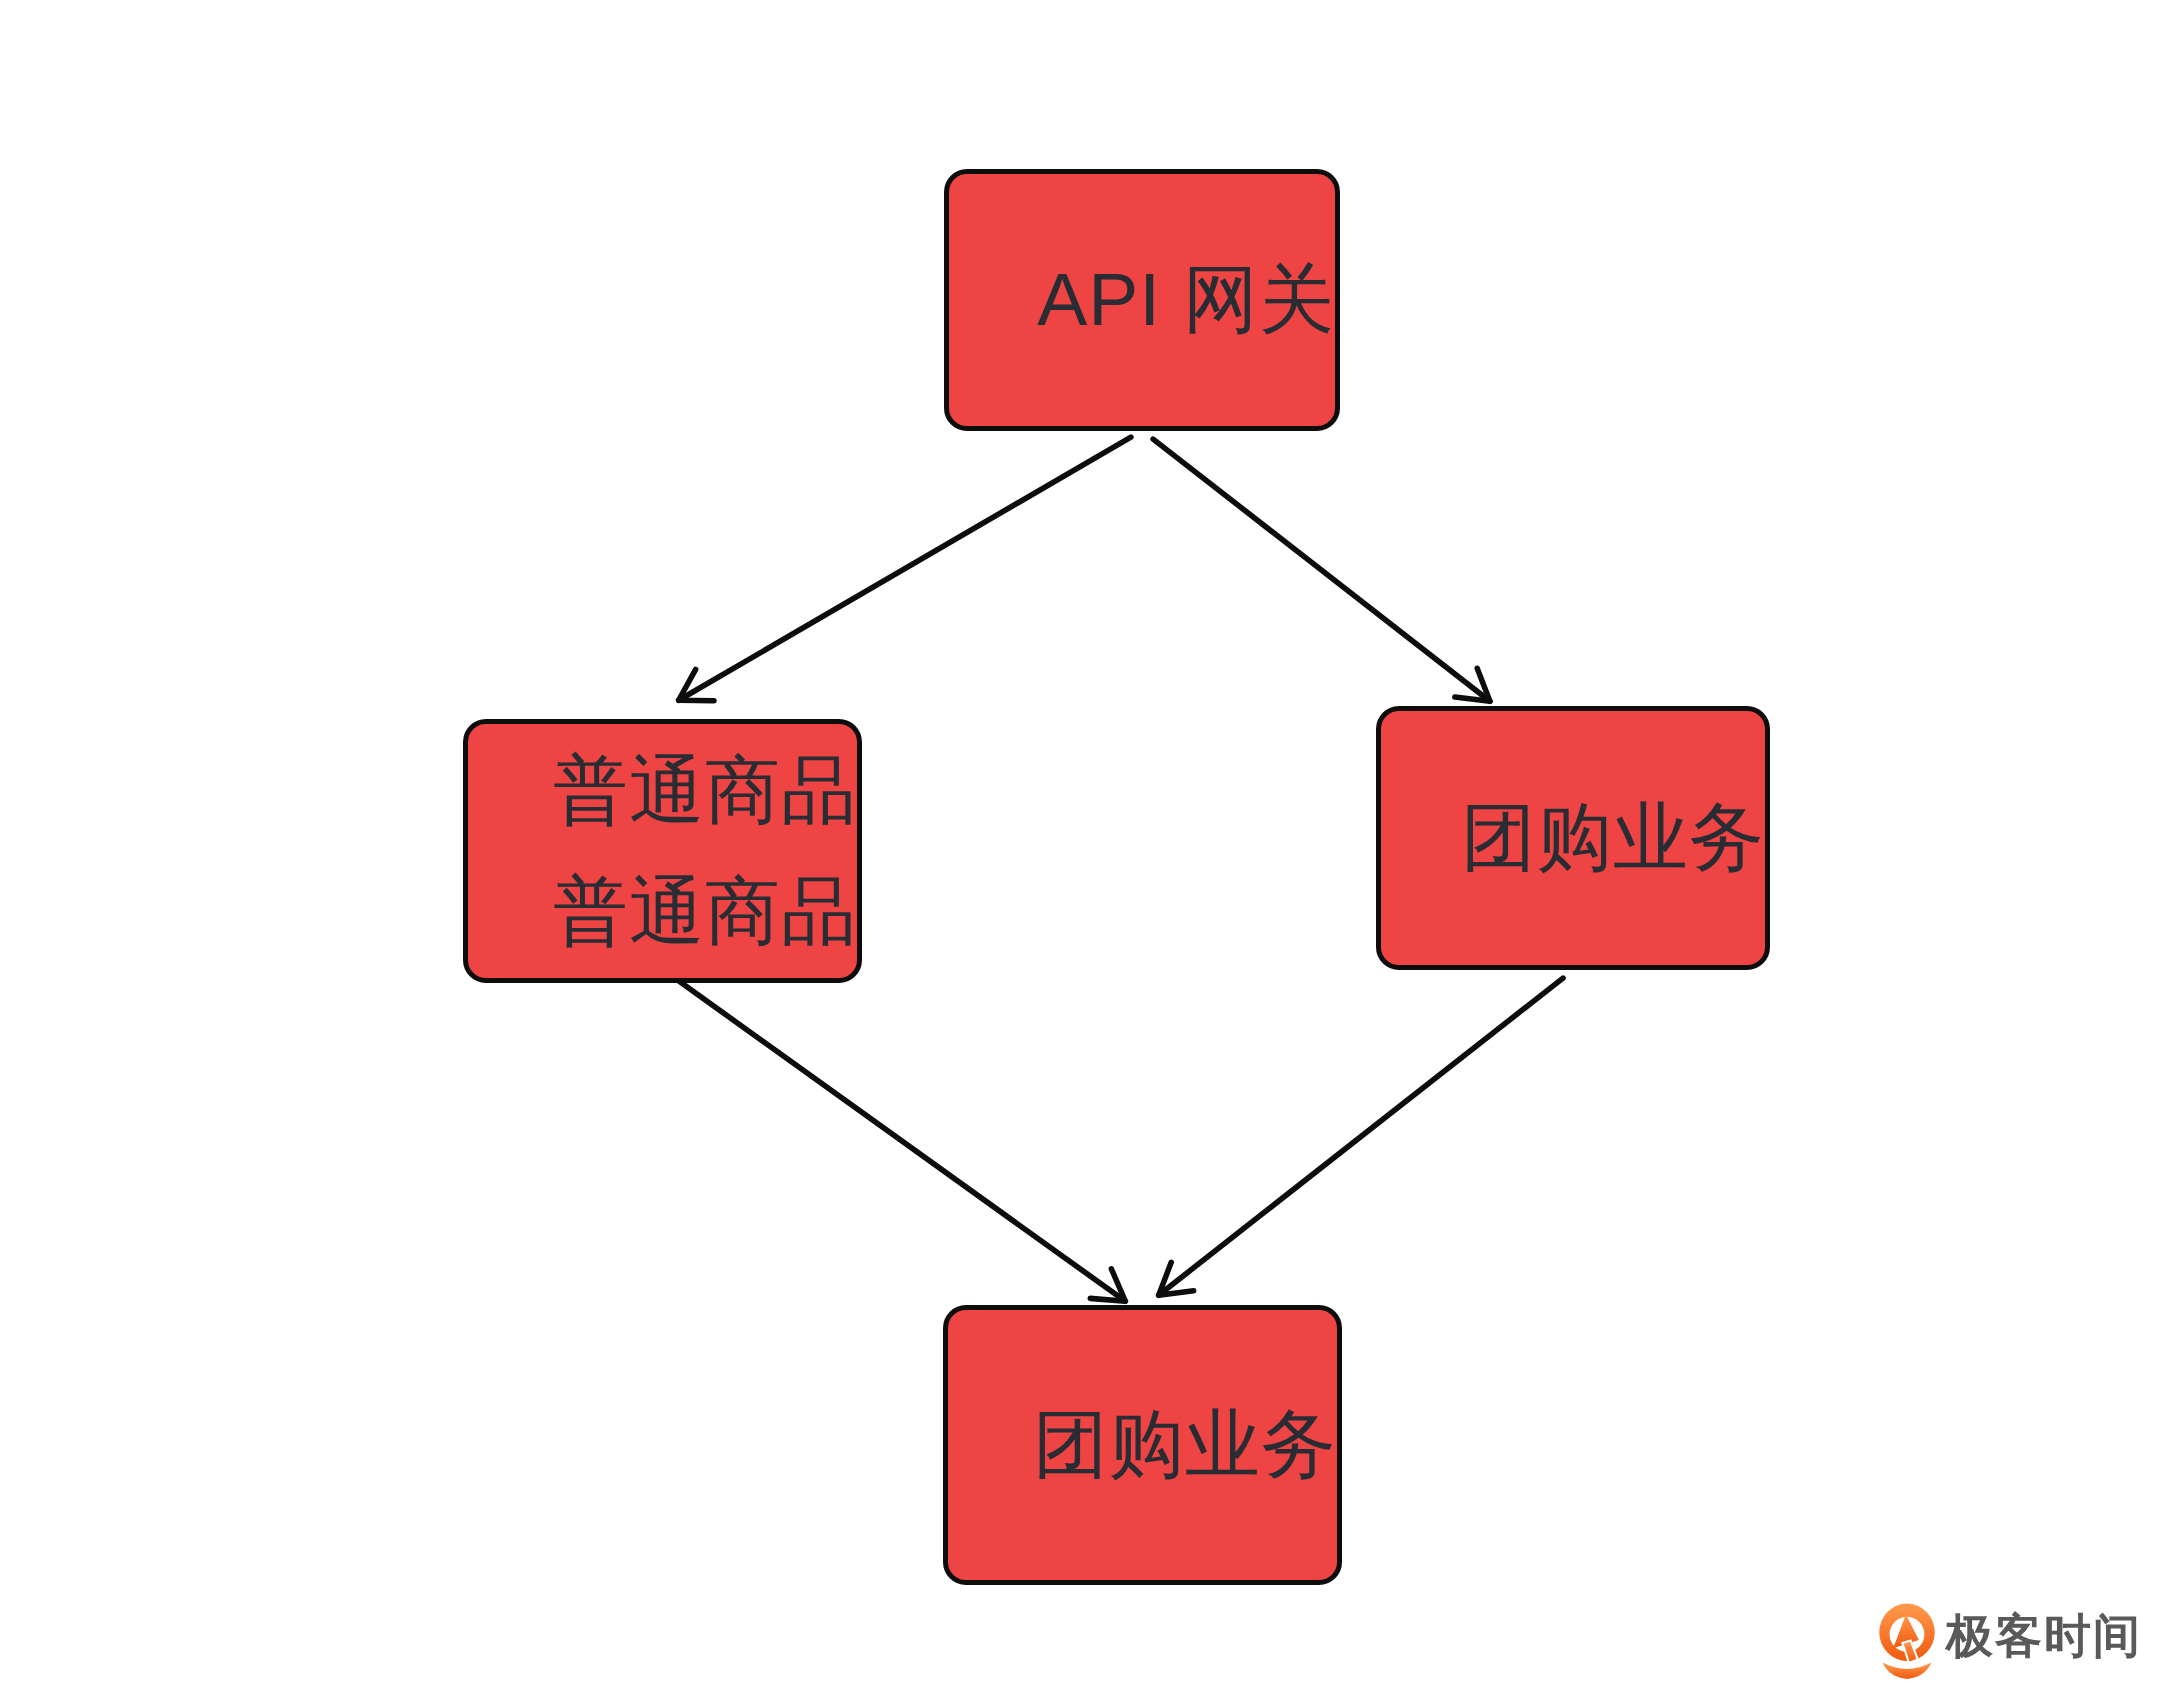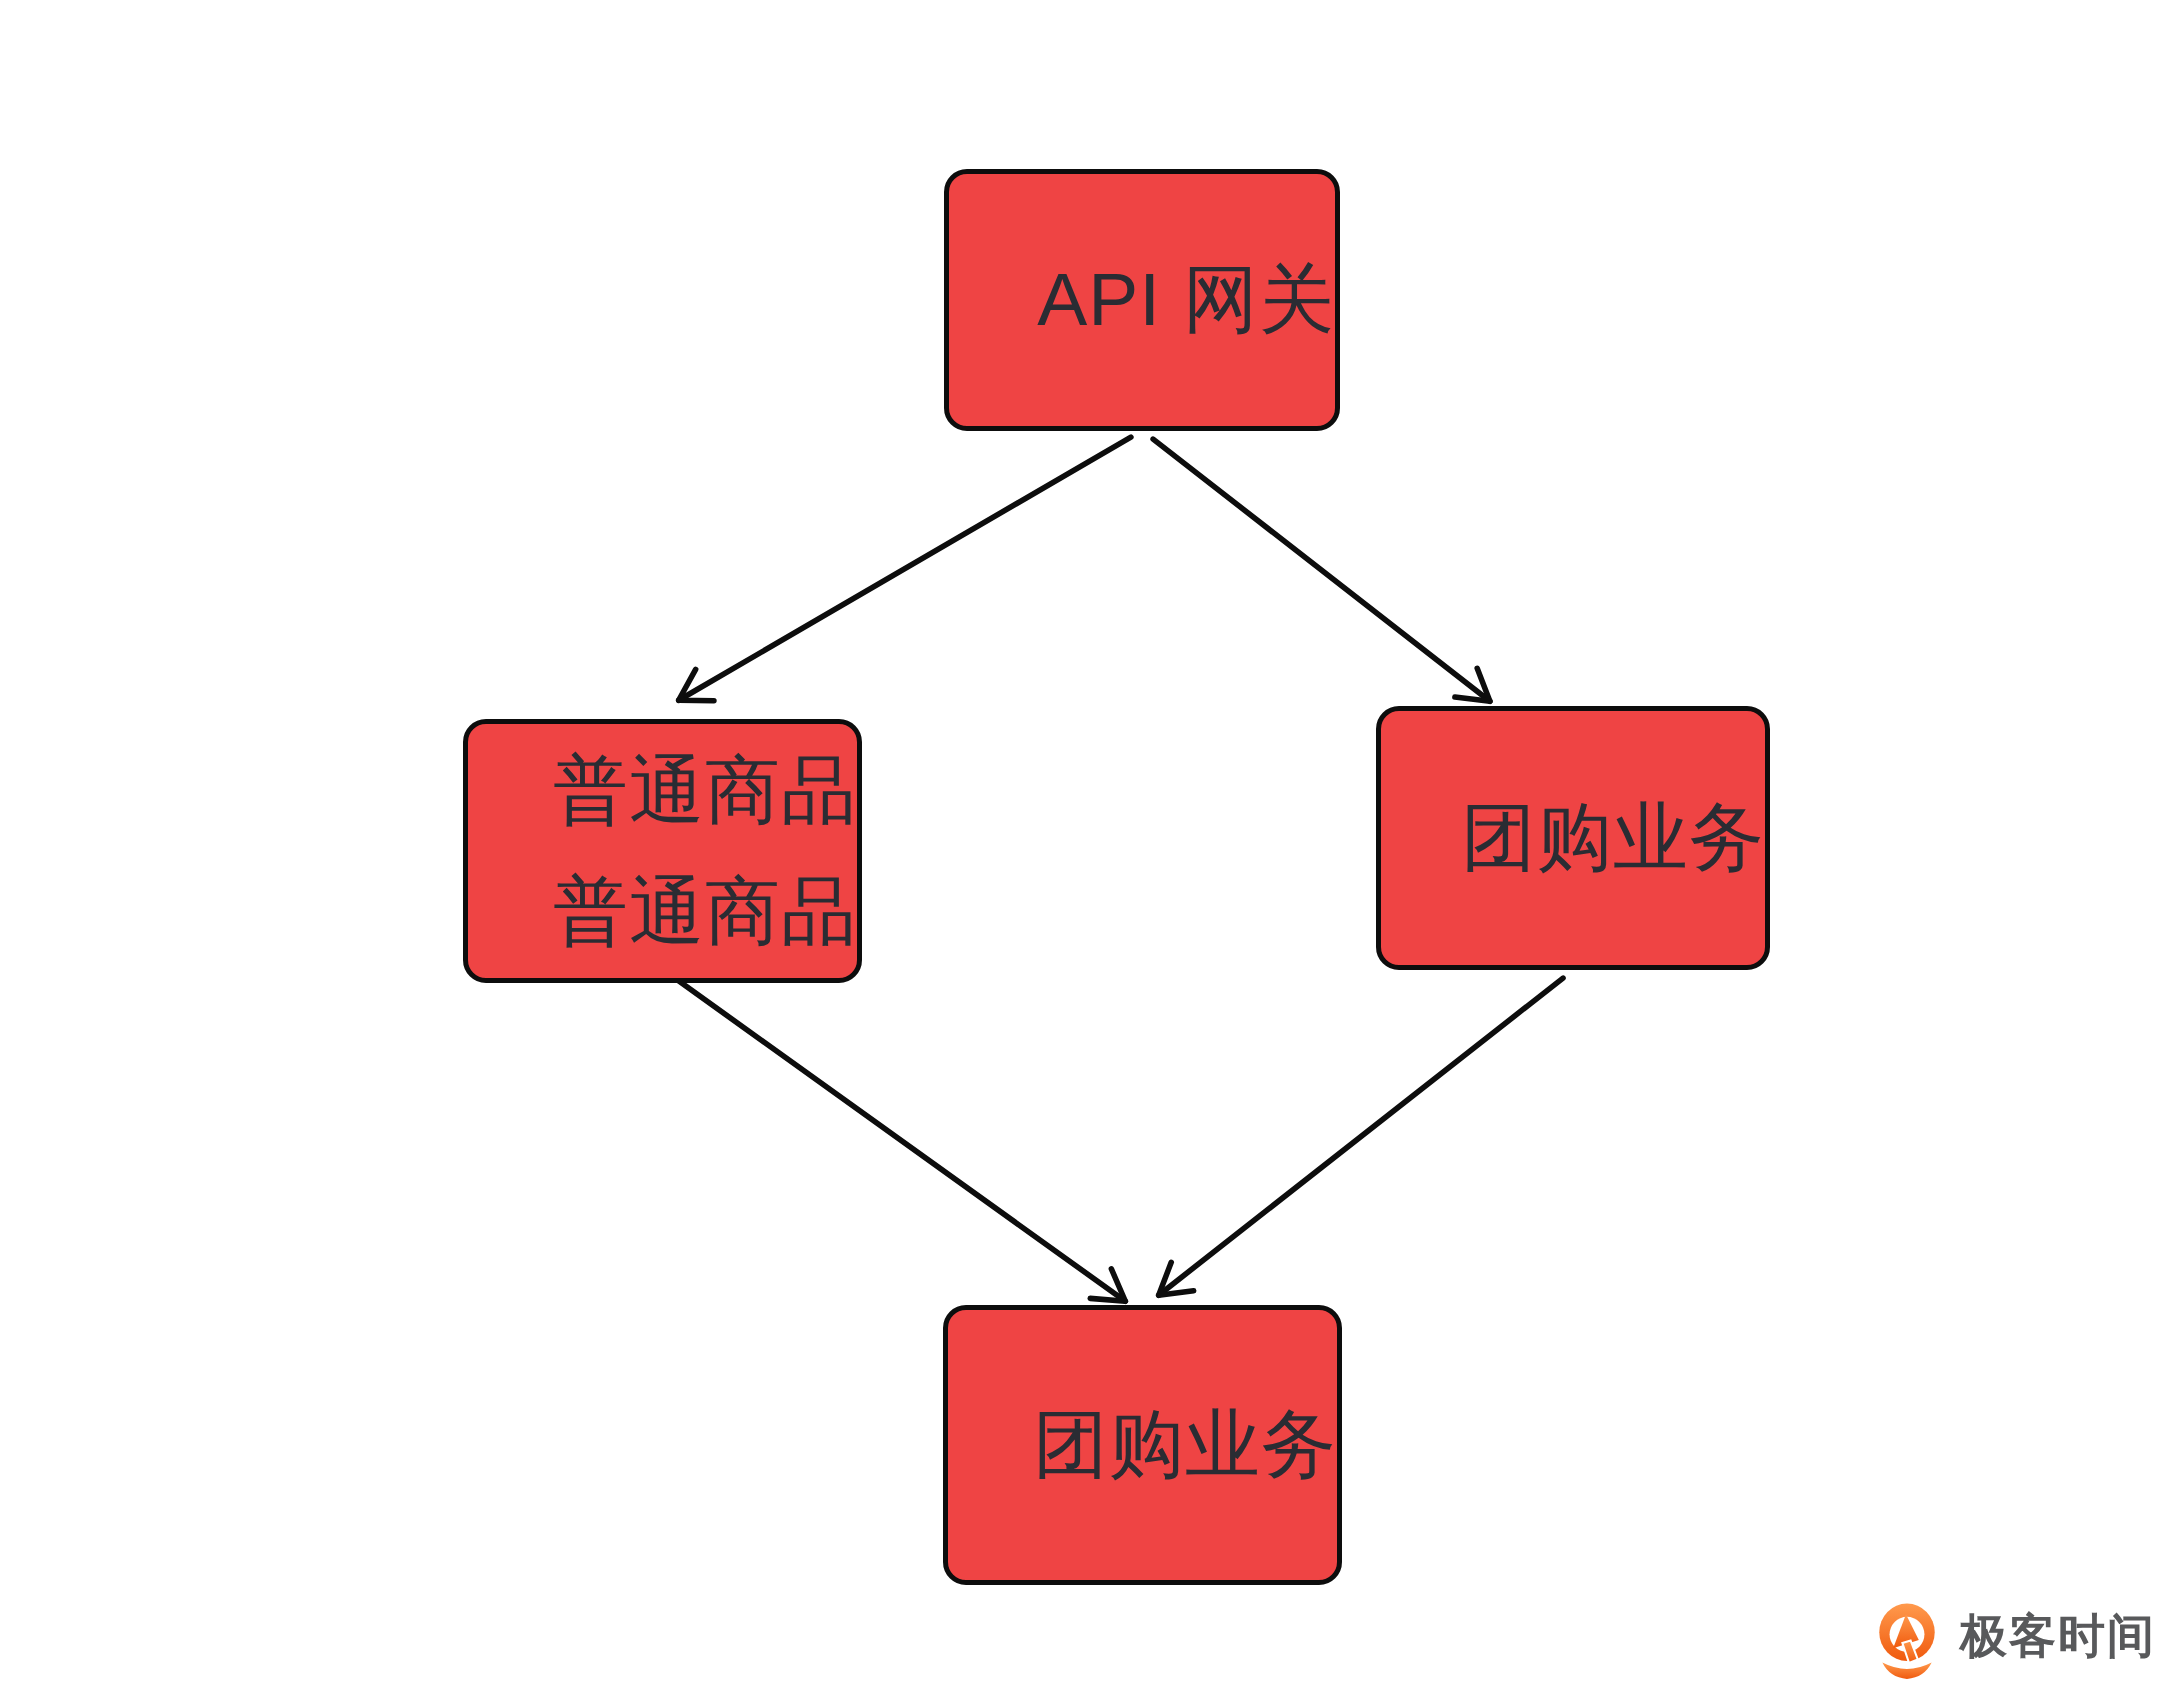--- a/index.html
+++ b/index.html
@@ -47,21 +47,21 @@
   .node-ordinary      { left: 463px;  top: 704px; width: 399px; height: 264px; margin-top: 15px; }
   .node-group-buying  { left: 1376px; top: 706px; width: 394px; height: 264px; font-family: Liberation Serif, serif; }
   .node-order-payment { left: 943px; top: 1305px; width: 399px; height: 280px; }
 
   .logo {
     position: absolute;
     left: 1875px;
     top: 1603px;
     display: flex;
     align-items: center;
-    gap: 21px;
+    gap: 7px;
   }
   .logo-icon {
     width: 64px;
     height: 77px;
     flex: 0 0 auto;
   }
   .logo-text {
     color: #58595B;
     font-size: 47px;
     font-weight: 700;

